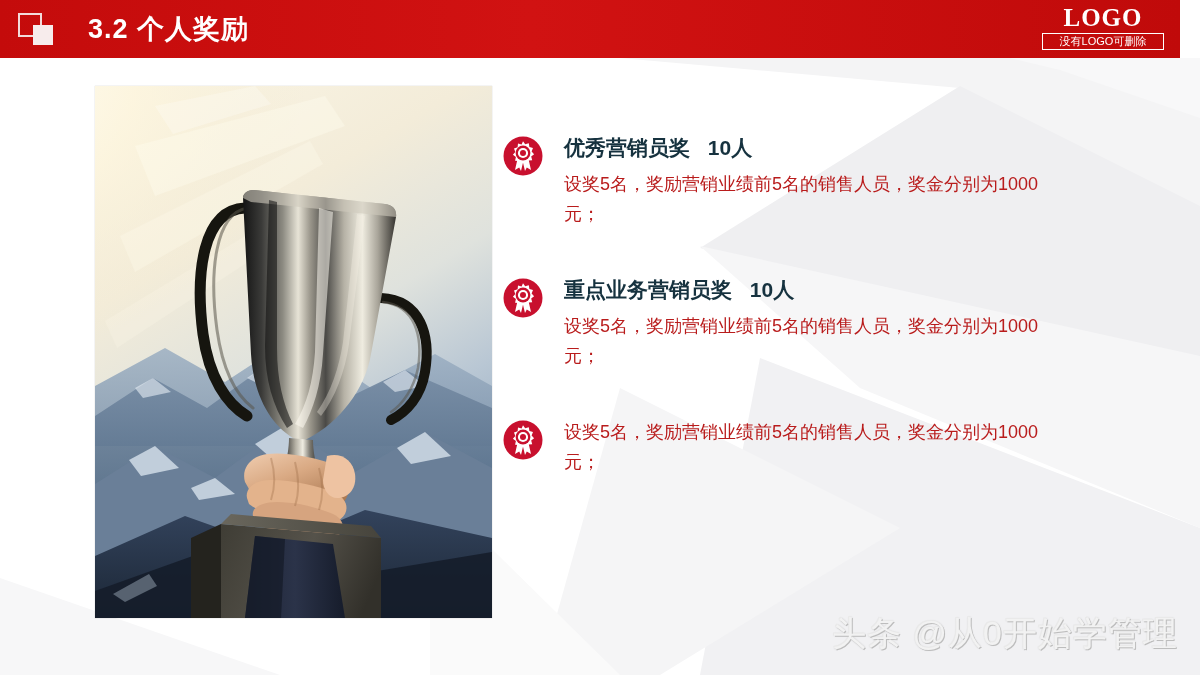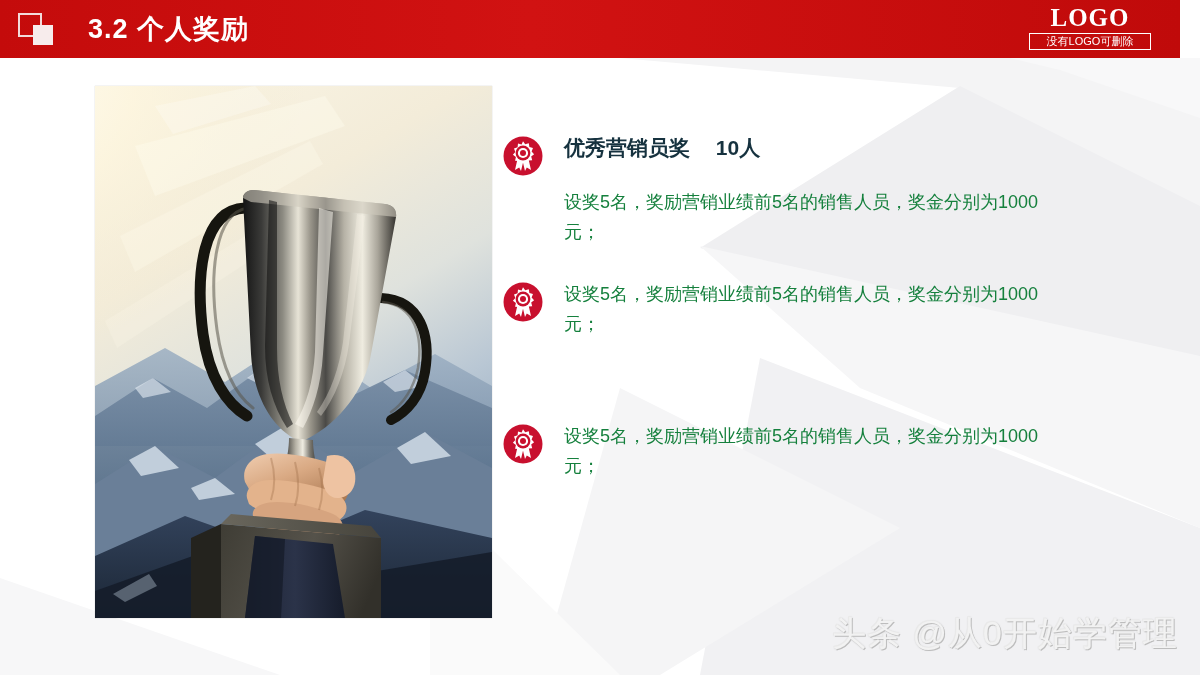--- a/index.html
+++ b/index.html
@@ -65,21 +65,21 @@
     top: 9px;
     font-size: 27px;
     font-weight: bold;
     color: #ffffff;
     letter-spacing: 1px;
     line-height: 40px;
     white-space: nowrap;
   }
   #logo-block {
     position: absolute;
-    right: 29px;
+    right: 16px;
     top: 5px;
     width: 122px;
     text-align: center;
   }
   #logo-main {
     font-size: 25px;
     font-weight: bold;
     color: #ffffff;
     letter-spacing: 1px;
     line-height: 26px;
@@ -131,27 +131,27 @@
   }
   .award-head {
     margin-left: 61px;
     font-size: 21px;
     font-weight: bold;
     color: #16323f;
     line-height: 30px;
     white-space: nowrap;
   }
   .award-head .count {
-    margin-left: 20px;
+    margin-left: 12px;
   }
   .award-body {
     margin-left: 61px;
-    margin-top: 24px;
+    margin-top: 6px;
     font-size: 18px;
-    color: #15803d;
+    color: #b91c1c;
     line-height: 30px;
     width: 490px;
   }
 
   
   #watermark {
     position: absolute;
     right: 22px;
     bottom: 18px;
     font-size: 34px;
@@ -395,20 +395,24 @@
         <path d="M14.5 23 L12 34 L16.2 31.6 L18 35 L20.4 25 Z" fill="#ffffff"></path>
         <path d="M25.5 23 L28 34 L23.8 31.6 L22 35 L19.6 25 Z" fill="#ffffff"></path>
         <path d="M20 5.2 L22.2 8.2 L25.8 7.2 L26.4 10.9 L30 12 L28.6 15.4 L31.1 18.2
                  L28.2 20.6 L29.2 24.2 L25.5 24.6 L24 28 L20.7 26.3 L17.5 28.2
                  L15.8 24.9 L12.1 24.7 L12.9 21.1 L9.9 18.8 L12.3 15.9 L11 12.4
                  L14.6 11.2 L15 7.5 L18.6 8.4 Z" fill="#ffffff"></path>
         <circle cx="20" cy="17" r="7.4" fill="#c8102e"></circle>
         <circle cx="20" cy="17" r="5.1" fill="#ffffff"></circle>
         <circle cx="20" cy="17" r="3" fill="#c8102e"></circle>
       </svg>
+      <div class="award-head">
+        <span>重点业务营销员奖</span>
+        <span class="count">10人</span>
+      </div>
       <div class="award-body">设奖5名，奖励营销业绩前5名的销售人员，奖金分别为1000元；</div>
     </div>
 
     <div class="award-item">
       <svg class="award-badge" viewBox="0 0 40 40">
         <circle cx="20" cy="20" r="19.5" fill="#c8102e"></circle>
         <path d="M14.5 23 L12 34 L16.2 31.6 L18 35 L20.4 25 Z" fill="#ffffff"></path>
         <path d="M25.5 23 L28 34 L23.8 31.6 L22 35 L19.6 25 Z" fill="#ffffff"></path>
         <path d="M20 5.2 L22.2 8.2 L25.8 7.2 L26.4 10.9 L30 12 L28.6 15.4 L31.1 18.2
                  L28.2 20.6 L29.2 24.2 L25.5 24.6 L24 28 L20.7 26.3 L17.5 28.2

